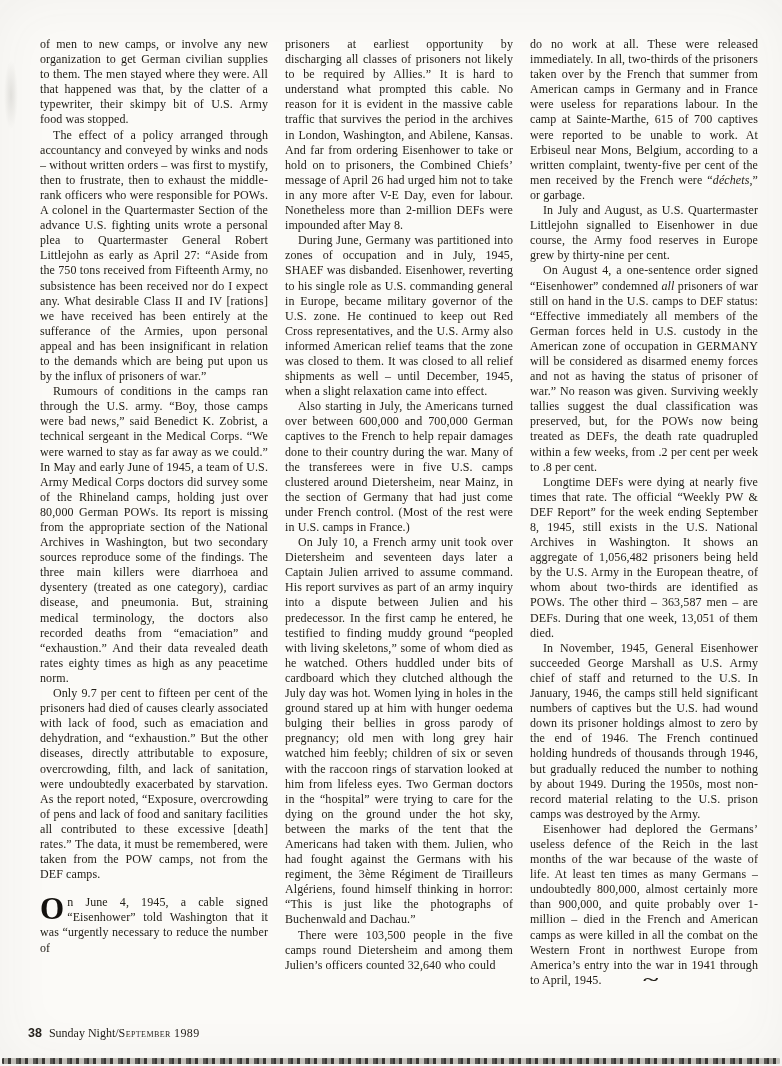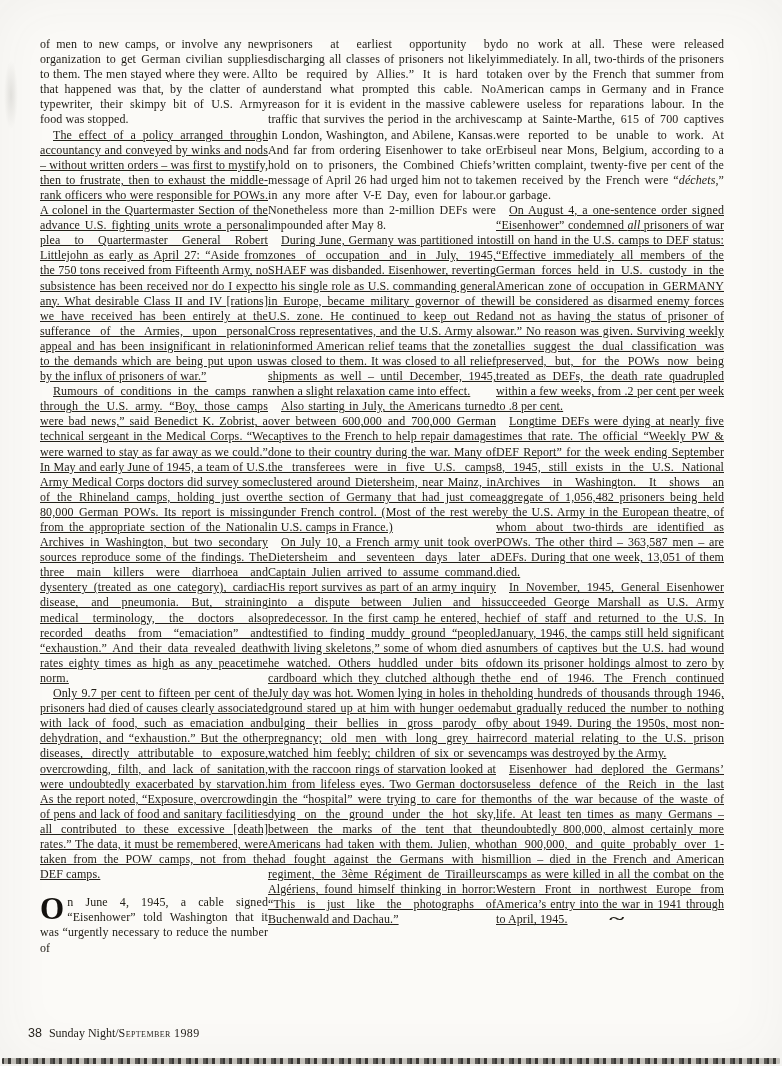--- a/index.html
+++ b/index.html
@@ -14,38 +14,39 @@
     background: #fbfaf7;
     box-shadow: inset 0 0 60px rgba(60,58,52,0.05);
     font-family: "Liberation Serif", "DejaVu Serif", serif;
     color: #1f1d1b;
   }
   .columns {
     position: absolute;
     left: 40px; top: 37px;
     width: 718px; height: 975px;
     display: flex;
+    gap: 17px;
   }
   .col {
     width: 228px; height: 975px;
     overflow: hidden;
     flex: 0 0 228px;
   }
   .para {
     margin: 0;
     font-size: 12px;
     line-height: 15.1px;
     text-align: justify;
     text-justify: inter-word;
     hyphens: auto;
     -webkit-hyphens: auto;
     letter-spacing: 0.1px;
     color: #232019;
   }
-  .para.indent { text-indent: 13px; text-decoration: underline; }
+  .para.indent { text-indent: 13px; }
   .para.section-start { margin-top: 13px; }
   .dropcap {
     float: left;
     font-size: 31px;
     line-height: 25px;
     font-weight: 700;
     padding: 1px 3px 0 0;
     color: #14120f;
   }
   .end-mark {
@@ -58,21 +59,21 @@
   }
   .footer {
     position: absolute;
     left: 28px; top: 1026px;
     font-size: 12px;
     white-space: nowrap;
     color: #26231e;
   }
   .footer .pagenum {
     font-family: "Liberation Sans", sans-serif;
-    font-weight: 400;
+    font-weight: 700;
     font-size: 12.5px;
     margin-right: 7px;
   }
   .footer .issue { font-variant: small-caps; letter-spacing: 0.4px; text-align: right; }
   .scan-edge {
     position: absolute;
     left: 2px; right: 2px; bottom: 2px;
     height: 6px;
     border-radius: 1px;
     background:
@@ -103,23 +104,25 @@
         <p class="para indent">The effect of a policy arranged through accountancy and conveyed by winks and nods – without written orders – was first to mystify, then to frustrate, then to exhaust the middle-rank officers who were responsible for POWs. A colonel in the Quartermaster Section of the advance U.S. fighting units wrote a personal plea to Quartermaster General Robert Littlejohn as early as April 27: “Aside from the 750 tons received from Fifteenth Army, no subsistence has been received nor do I expect any. What desirable Class II and IV [rations] we have received has been entirely at the sufferance of the Armies, upon personal appeal and has been insignificant in relation to the demands which are being put upon us by the influx of prisoners of war.”</p>
         <p class="para indent">Rumours of conditions in the camps ran through the U.S. army. “Boy, those camps were bad news,” said Benedict K. Zobrist, a technical sergeant in the Medical Corps. “We were warned to stay as far away as we could.” In May and early June of 1945, a team of U.S. Army Medical Corps doctors did survey some of the Rhineland camps, holding just over 80,000 German POWs. Its report is missing from the appropriate section of the National Archives in Washington, but two secondary sources reproduce some of the findings. The three main killers were diarrhoea and dysentery (treated as one category), cardiac disease, and pneumonia. But, straining medical terminology, the doctors also recorded deaths from “emaciation” and “exhaustion.” And their data revealed death rates eighty times as high as any peacetime norm.</p>
         <p class="para indent">Only 9.7 per cent to fifteen per cent of the prisoners had died of causes clearly associated with lack of food, such as emaciation and dehydration, and “exhaustion.” But the other diseases, directly attributable to exposure, overcrowding, filth, and lack of sanitation, were undoubtedly exacerbated by starvation. As the report noted, “Exposure, overcrowding of pens and lack of food and sanitary facilities all contributed to these excessive [death] rates.” The data, it must be remembered, were taken from the POW camps, not from the DEF camps.</p>
         <p class="para section-start"><span class="dropcap">O</span>n June 4, 1945, a cable signed “Eisenhower” told Washington that it was “urgently necessary to reduce the number of</p>
       </div>
     <div class="col">
         <p class="para">prisoners at earliest opportunity by discharging all classes of prisoners not likely to be required by Allies.” It is hard to understand what prompted this cable. No reason for it is evident in the massive cable traffic that survives the period in the archives in London, Washington, and Abilene, Kansas. And far from ordering Eisenhower to take or hold on to prisoners, the Combined Chiefs’ message of April 26 had urged him not to take in any more after V-E Day, even for labour. Nonetheless more than 2-million DEFs were impounded after May 8.</p>
         <p class="para indent">During June, Germany was partitioned into zones of occupation and in July, 1945, SHAEF was disbanded. Eisenhower, reverting to his single role as U.S. commanding general in Europe, became military governor of the U.S. zone. He continued to keep out Red Cross representatives, and the U.S. Army also informed American relief teams that the zone was closed to them. It was closed to all relief shipments as well – until December, 1945, when a slight relaxation came into effect.</p>
         <p class="para indent">Also starting in July, the Americans turned over between 600,000 and 700,000 German captives to the French to help repair damages done to their country during the war. Many of the transferees were in five U.S. camps clustered around Dietersheim, near Mainz, in the section of Germany that had just come under French control. (Most of the rest were in U.S. camps in France.)</p>
         <p class="para indent">On July 10, a French army unit took over Dietersheim and seventeen days later a Captain Julien arrived to assume command. His report survives as part of an army inquiry into a dispute between Julien and his predecessor. In the first camp he entered, he testified to finding muddy ground “peopled with living skeletons,” some of whom died as he watched. Others huddled under bits of cardboard which they clutched although the July day was hot. Women lying in holes in the ground stared up at him with hunger oedema bulging their bellies in gross parody of pregnancy; old men with long grey hair watched him feebly; children of six or seven with the raccoon rings of starvation looked at him from lifeless eyes. Two German doctors in the “hospital” were trying to care for the dying on the ground under the hot sky, between the marks of the tent that the Americans had taken with them. Julien, who had fought against the Germans with his regiment, the 3ème Régiment de Tirailleurs Algériens, found himself thinking in horror: “This is just like the photographs of Buchenwald and Dachau.”</p>
+        <p class="para indent">There were 103,500 people in the five camps round Dietersheim and among them Julien’s officers counted 32,640 who could</p>
       </div>
     <div class="col">
         <p class="para">do no work at all. These were released immediately. In all, two-thirds of the prisoners taken over by the French that summer from American camps in Germany and in France were useless for reparations labour. In the camp at Sainte-Marthe, 615 of 700 captives were reported to be unable to work. At Erbiseul near Mons, Belgium, according to a written complaint, twenty-five per cent of the men received by the French were “<i>déchets</i>,” or garbage.</p>
+        <p class="para indent">In July and August, as U.S. Quartermaster Littlejohn signalled to Eisenhower in due course, the Army food reserves in Europe grew by thirty-nine per cent.</p>
         <p class="para indent">On August 4, a one-sentence order signed “Eisenhower” condemned <i>all</i> prisoners of war still on hand in the U.S. camps to DEF status: “Effective immediately all members of the German forces held in U.S. custody in the American zone of occupation in GERMANY will be considered as disarmed enemy forces and not as having the status of prisoner of war.” No reason was given. Surviving weekly tallies suggest the dual classification was preserved, but, for the POWs now being treated as DEFs, the death rate quadrupled within a few weeks, from .2 per cent per week to .8 per cent.</p>
         <p class="para indent">Longtime DEFs were dying at nearly five times that rate. The official “Weekly PW &amp; DEF Report” for the week ending September 8, 1945, still exists in the U.S. National Archives in Washington. It shows an aggregate of 1,056,482 prisoners being held by the U.S. Army in the European theatre, of whom about two-thirds are identified as POWs. The other third – 363,587 men – are DEFs. During that one week, 13,051 of them died.</p>
         <p class="para indent">In November, 1945, General Eisenhower succeeded George Marshall as U.S. Army chief of staff and returned to the U.S. In January, 1946, the camps still held significant numbers of captives but the U.S. had wound down its prisoner holdings almost to zero by the end of 1946. The French continued holding hundreds of thousands through 1946, but gradually reduced the number to nothing by about 1949. During the 1950s, most non-record material relating to the U.S. prison camps was destroyed by the Army.</p>
         <p class="para indent">Eisenhower had deplored the Germans’ useless defence of the Reich in the last months of the war because of the waste of life. At least ten times as many Germans – undoubtedly 800,000, almost certainly more than 900,000, and quite probably over 1-million – died in the French and American camps as were killed in all the combat on the Western Front in northwest Europe from America’s entry into the war in 1941 through to April, 1945.<span class="end-mark">~</span></p>
       </div>
   </div>
 
   <div class="footer">
     <span class="pagenum">38</span><span>Sunday Night</span><span>/</span><span class="issue">September 1989</span>
   </div>

